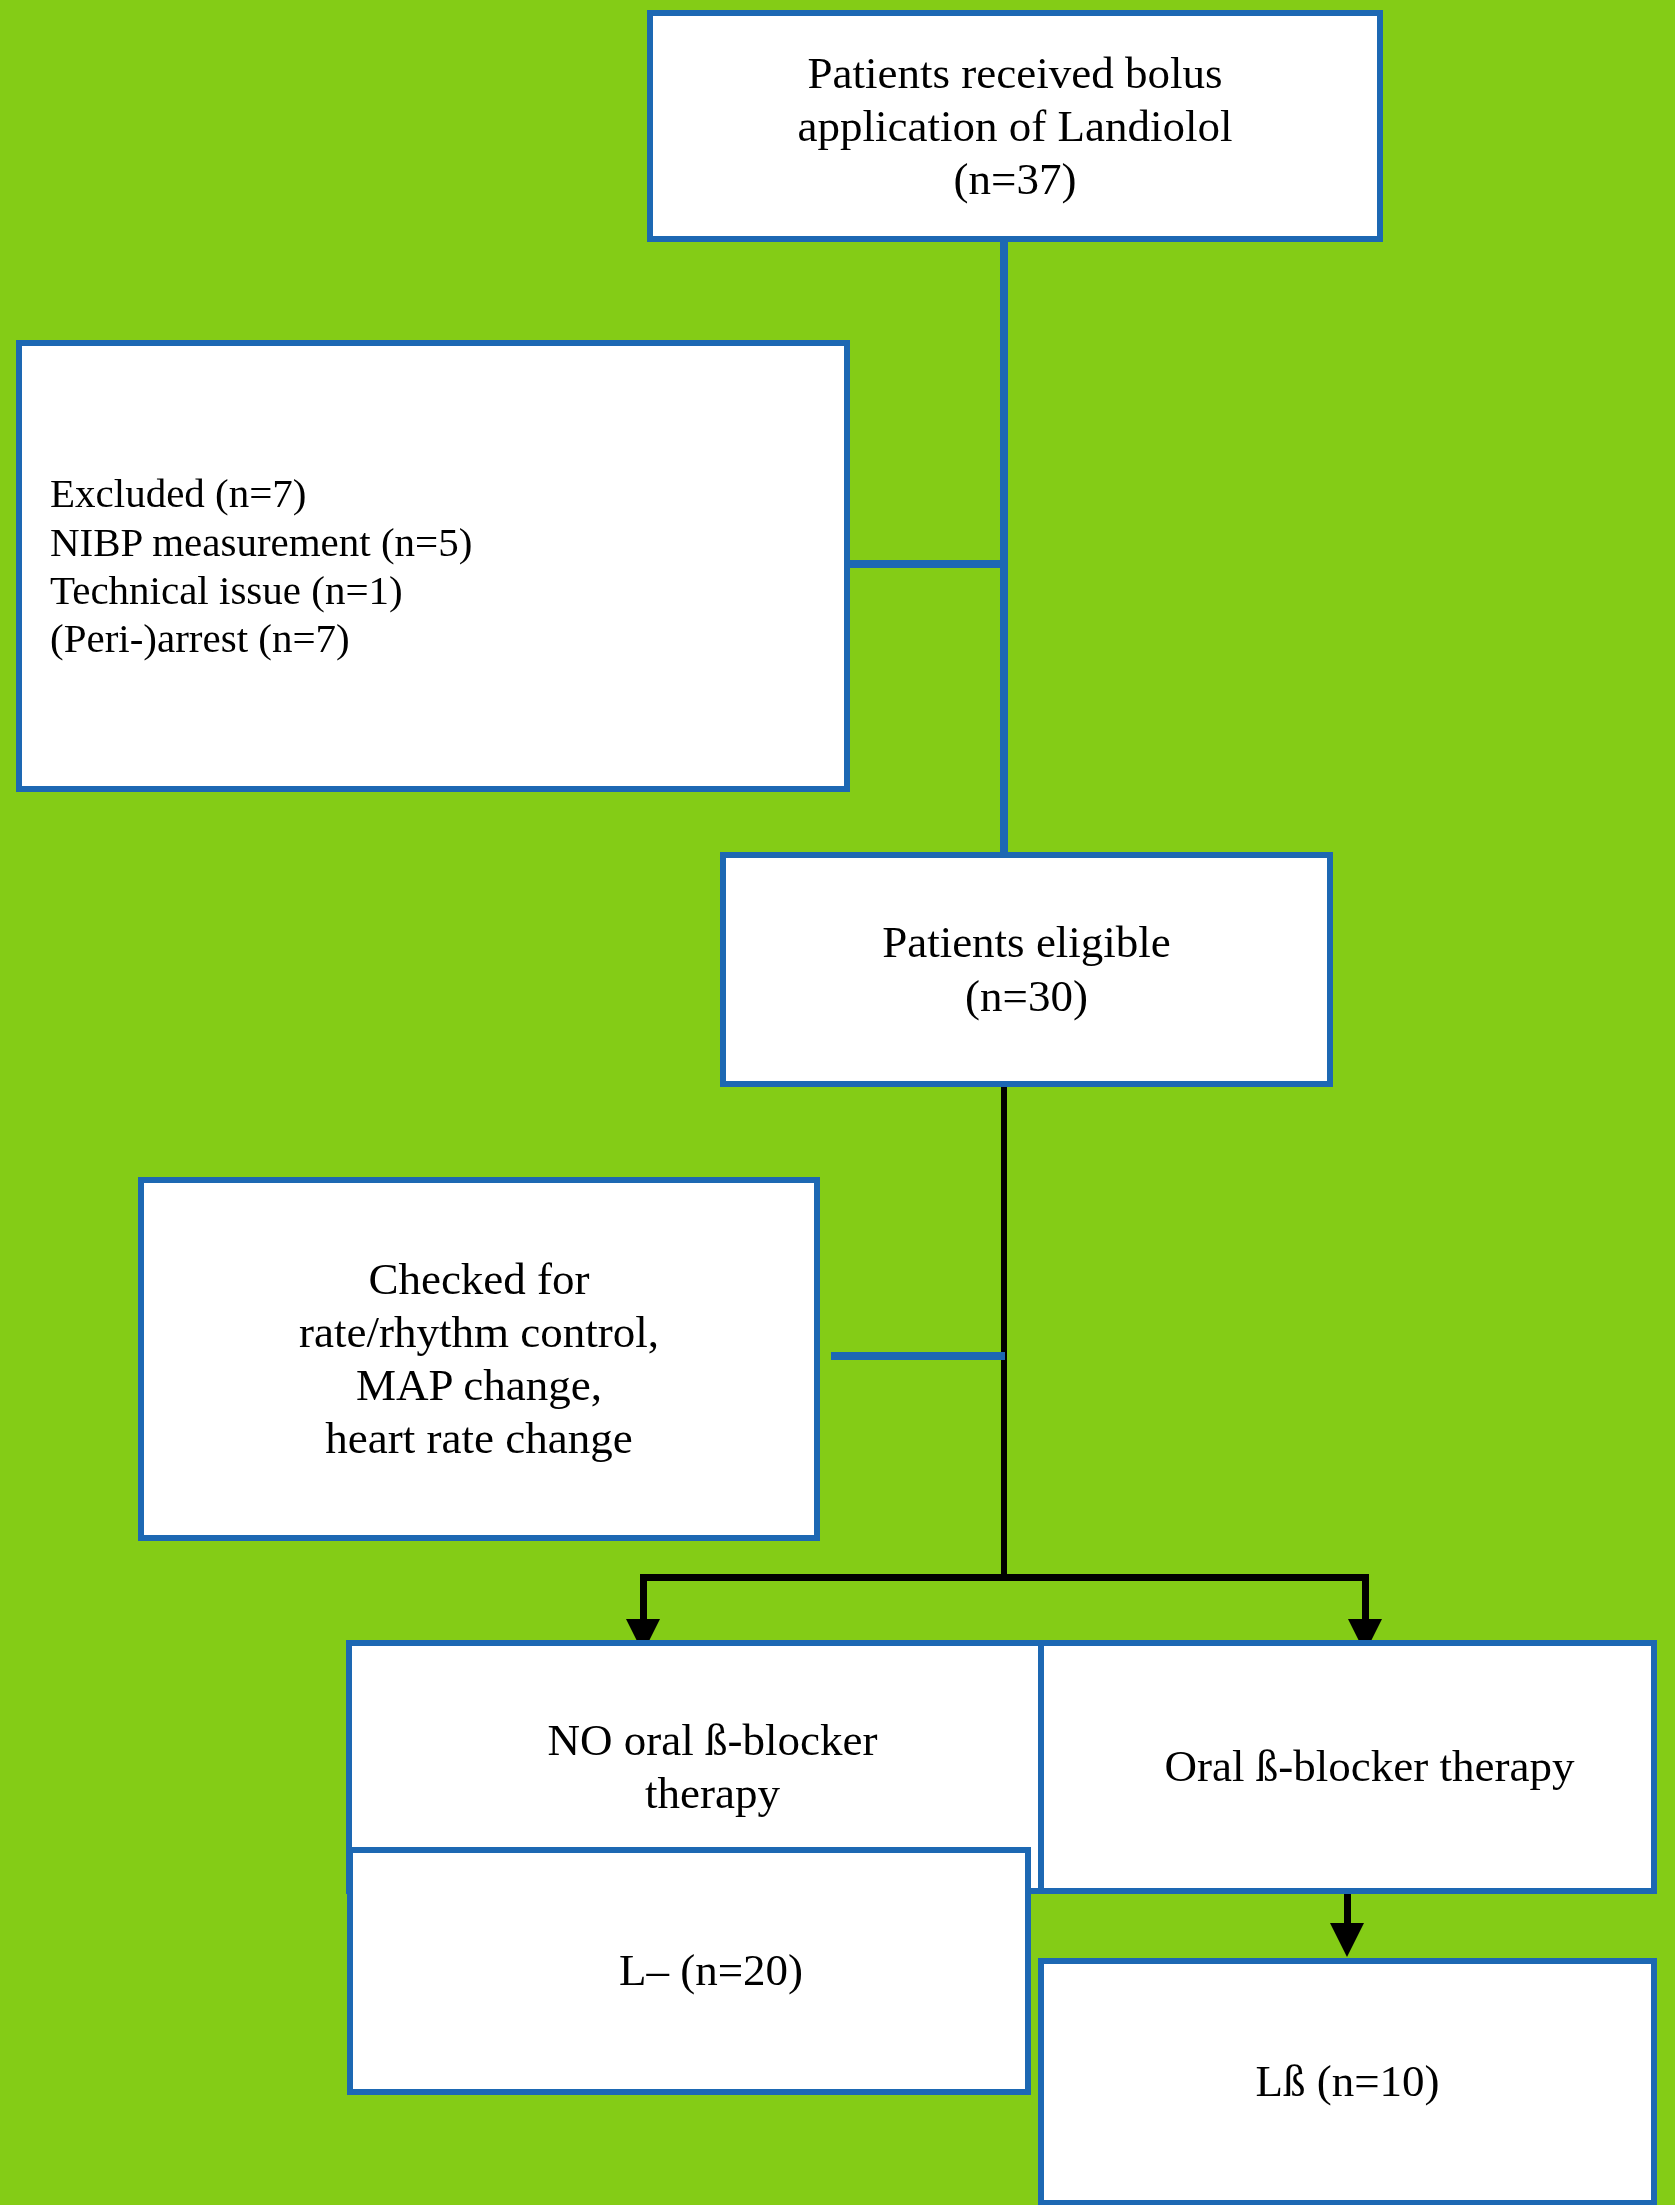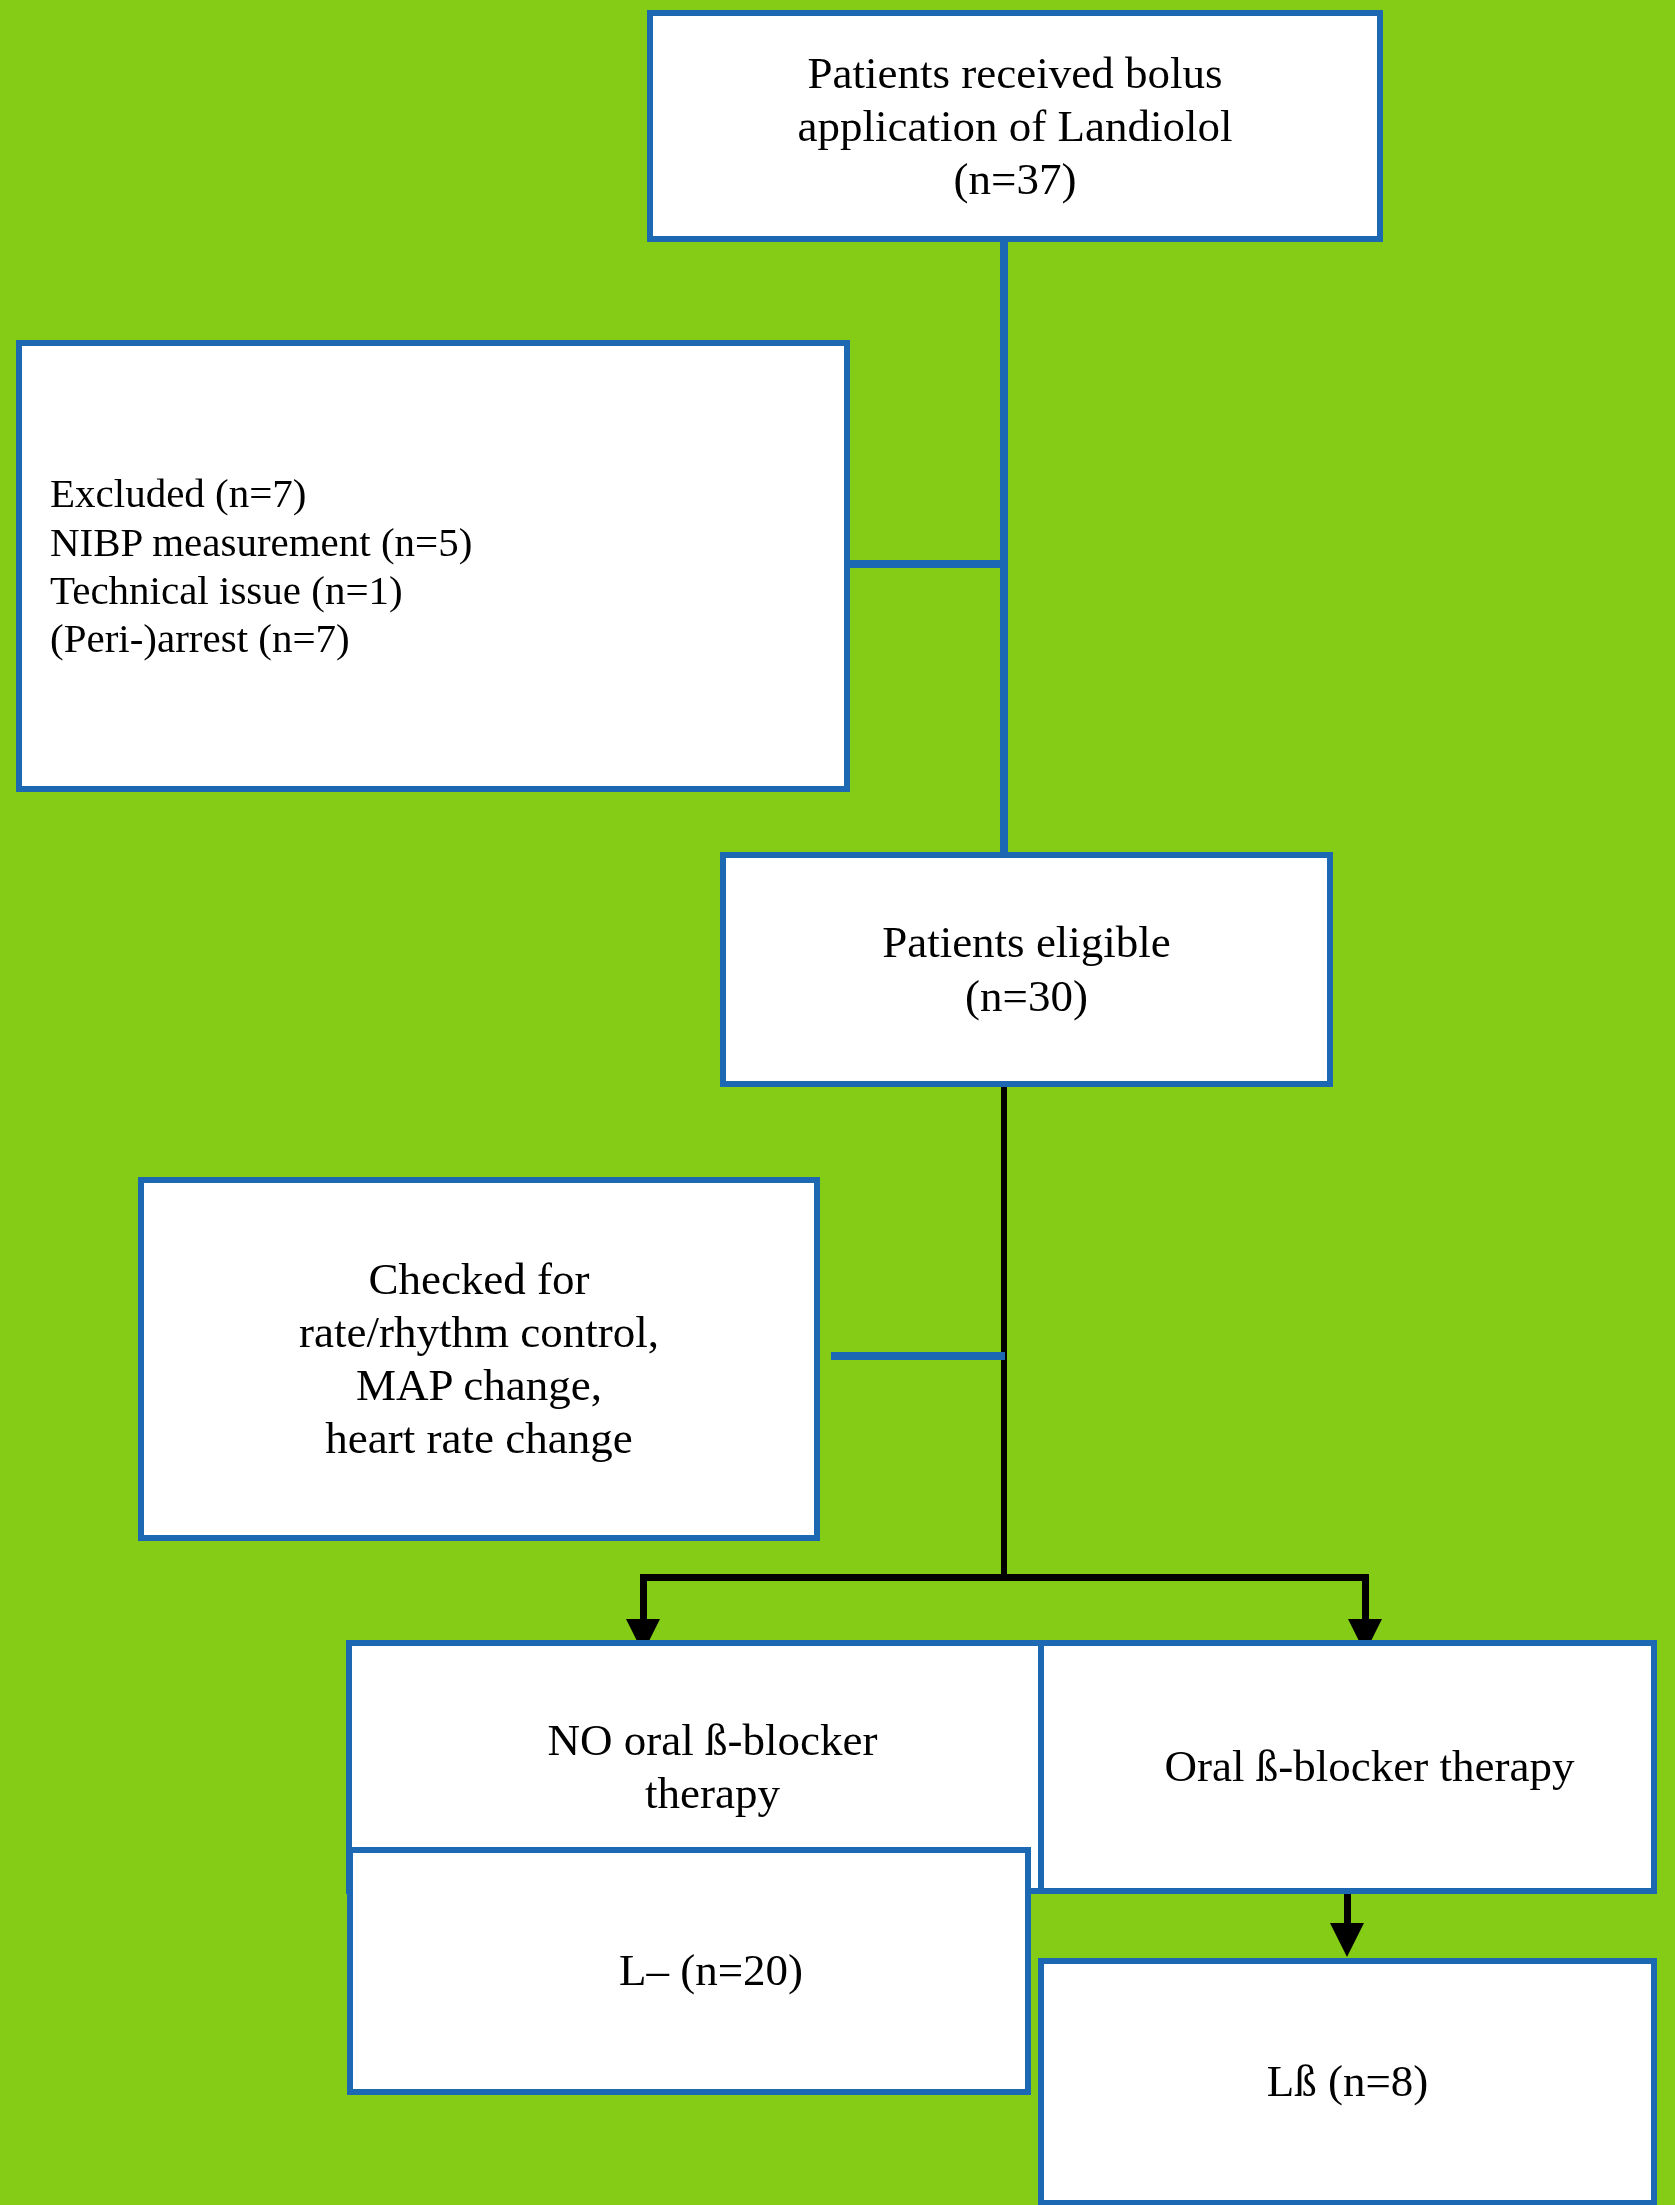--- a/index.html
+++ b/index.html
@@ -138,17 +138,17 @@
 
   <div class="node" id="n-rightarm">
     <div class="txt">Oral ß-blocker therapy</div>
   </div>
 
   <div class="node" id="n-leftend">
     <div class="txt">L– (n=20)</div>
   </div>
 
   <div class="node" id="n-rightend">
-    <div class="txt">Lß (n=8)</div>
+    <div class="txt">Lß (n=10)</div>
   </div>
 
 </div>
 
 
 </body></html>

